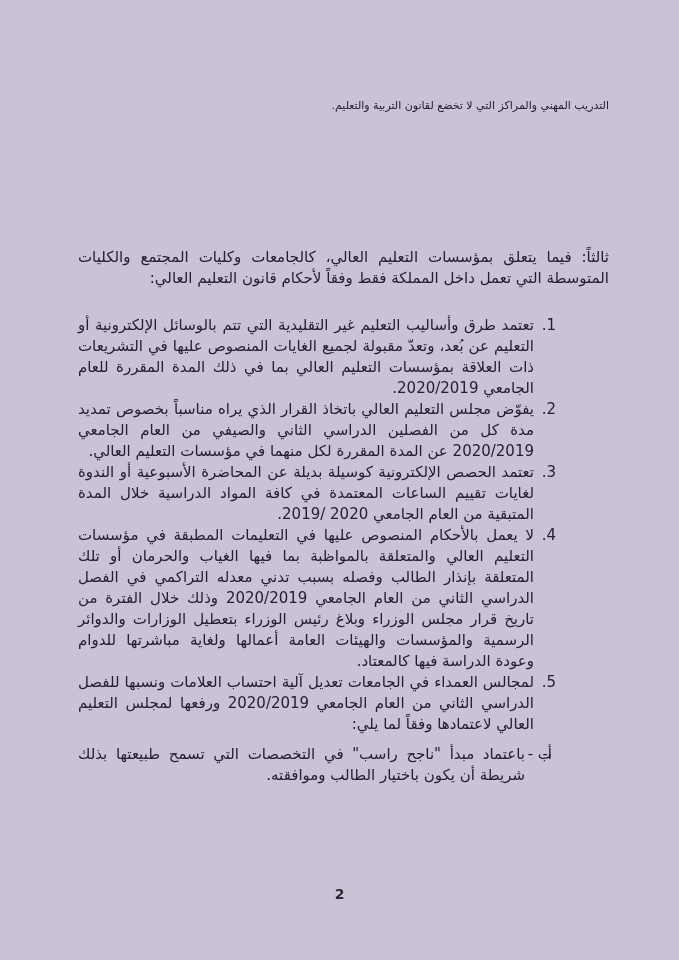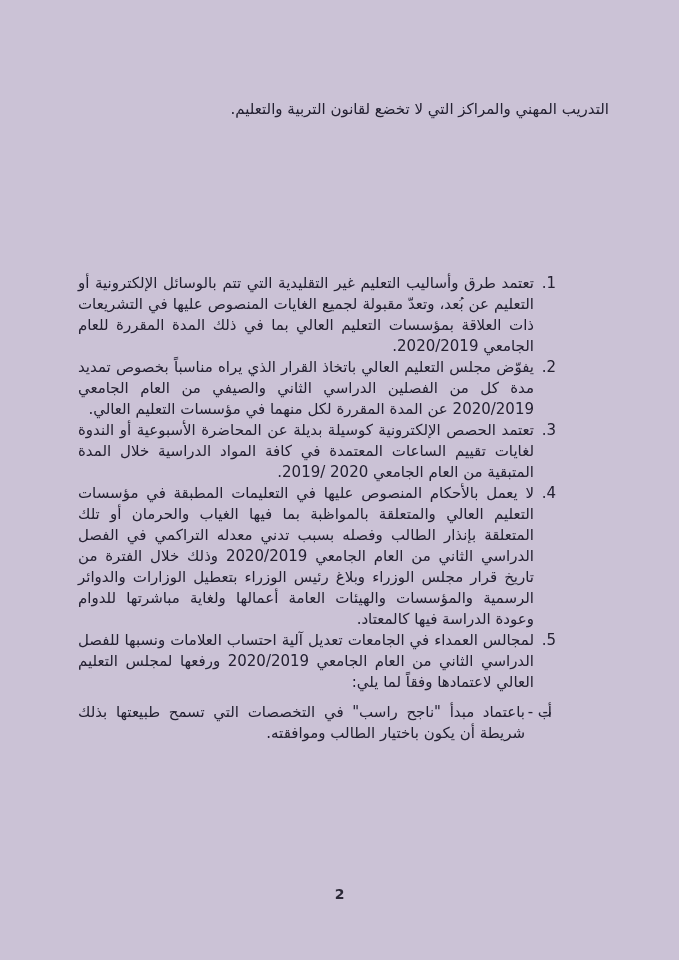--- a/index.html
+++ b/index.html
@@ -16,21 +16,21 @@
     font-family: "DejaVu Sans", sans-serif;
     color: #232031;
     overflow: hidden;
   }
   
   .continuation {
     position: absolute;
     top: 84px;
     right: 70px;
     left: 67px;
-    font-size: 15px;
+    font-size: 11px;
     line-height: 21px;
     text-align: right;
   }
   
   .main {
     position: absolute;
     top: 247px;
     right: 70px;
     left: 78px;
     font-size: 15px;
@@ -84,20 +84,21 @@
 </style>
 </head>
 <body>
 
 <div class="page">
 
   <p class="continuation">التدريب المهني والمراكز التي لا تخضع لقانون التربية والتعليم.</p>
 
   <div class="main">
 
+    <p class="intro">ثالثاً: فيما يتعلق بمؤسسات التعليم العالي، كالجامعات وكليات المجتمع والكليات المتوسطة التي تعمل داخل المملكة فقط وفقاً لأحكام قانون التعليم العالي:</p>
 
     <div class="numbered-list">
 
       <div class="num-item">
         <span class="marker">1.</span>
         <span>تعتمد طرق وأساليب التعليم غير التقليدية التي تتم بالوسائل الإلكترونية أو التعليم عن بُعد، وتعدّ مقبولة لجميع الغايات المنصوص عليها في التشريعات ذات العلاقة بمؤسسات التعليم العالي بما في ذلك المدة المقررة للعام الجامعي 2020/2019.</span>
       </div>
 
       <div class="num-item">
         <span class="marker">2.</span>

